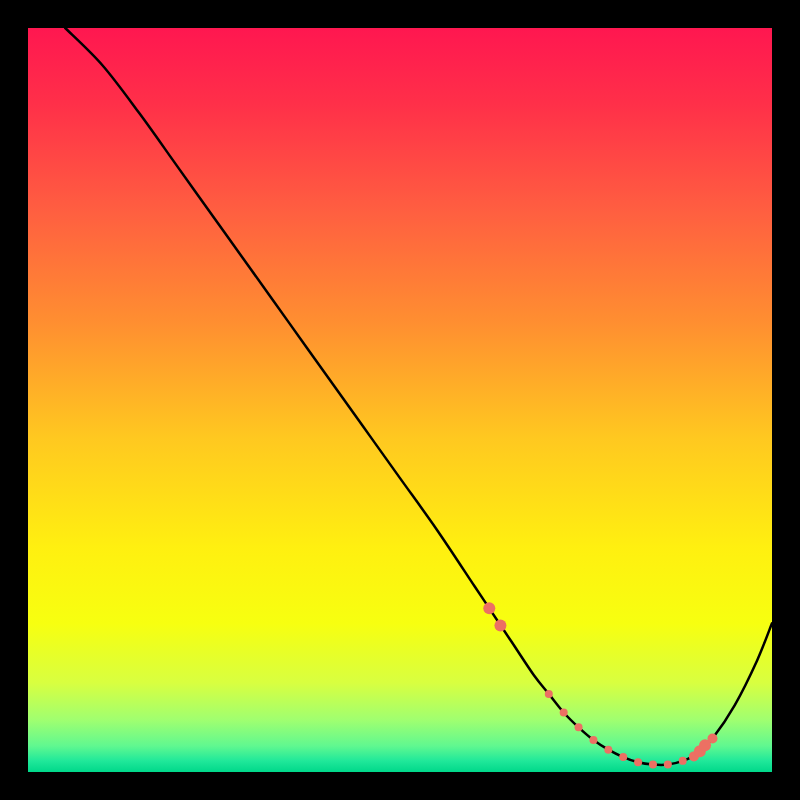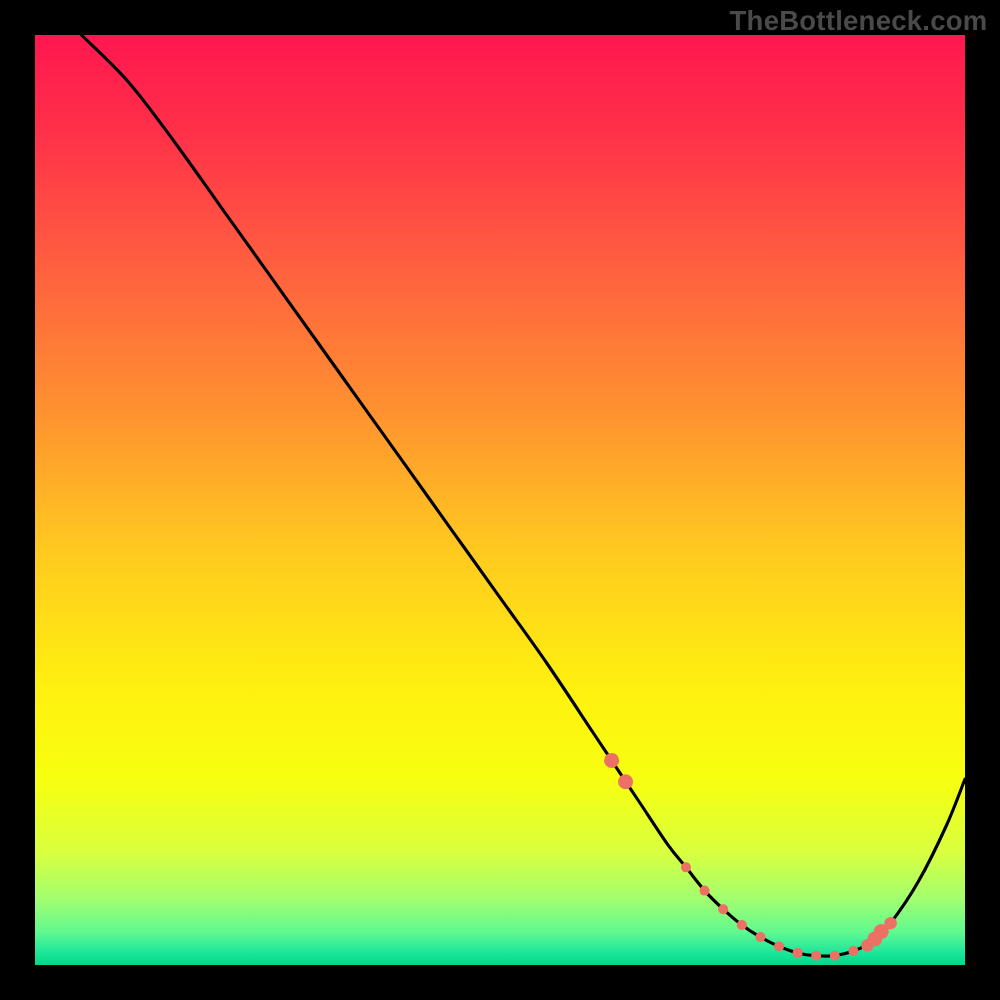--- a/index.html
+++ b/index.html
@@ -28,21 +28,20 @@
     z-index: 10;
   }
   svg {
     display: block;
   }
 </style>
 </head>
 <body>
 
 <div class="frame">
-  <div class="watermark">TheBottleneck.com</div>
   <svg id="chart-svg" width="800" height="800" viewBox="0 0 800 800">
       <defs>
         <linearGradient id="bg-grad" x1="0" y1="0" x2="0" y2="1">
           <stop offset="0%" stop-color="#ff1750"></stop>
           <stop offset="10%" stop-color="#ff2f49"></stop>
           <stop offset="25%" stop-color="#ff6040"></stop>
           <stop offset="40%" stop-color="#ff9030"></stop>
           <stop offset="55.00000000000001%" stop-color="#ffc820"></stop>
           <stop offset="70%" stop-color="#fff010"></stop>
           <stop offset="80%" stop-color="#f7ff10"></stop>

